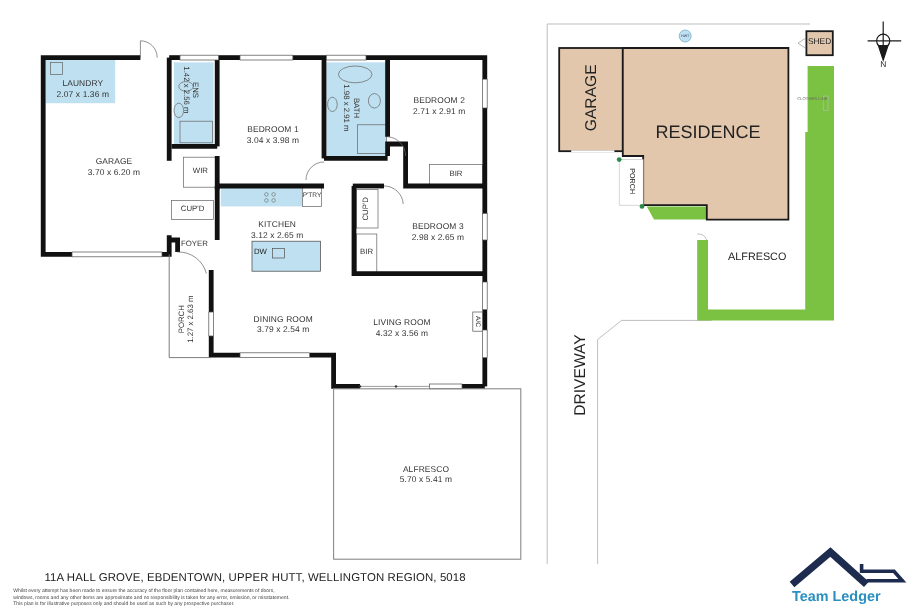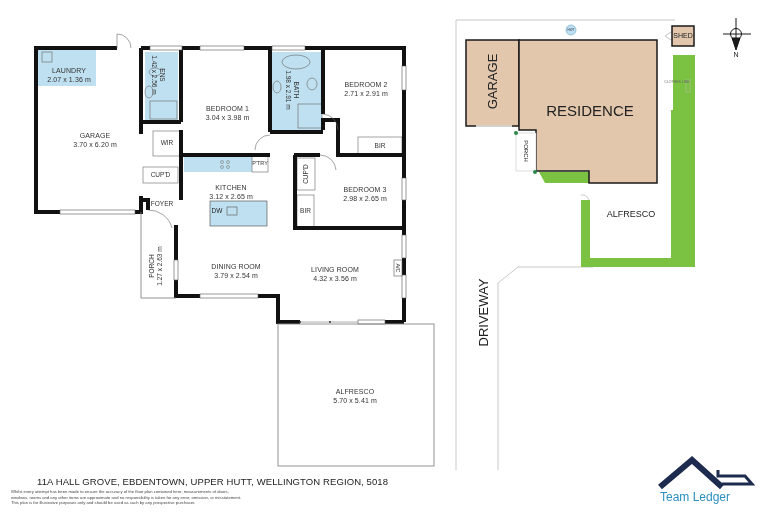--- a/index.html
+++ b/index.html
@@ -6,21 +6,21 @@
     body { width: 768px; height: 512px; position: relative; overflow: hidden; font-family: "Liberation Sans", sans-serif; }
     .fp-svg { position: absolute; left: 0; top: 0; }
     .room-label { position: absolute; text-align: center; color: #333; font-size: 7px; line-height: 9px; letter-spacing: 0.1px; }
     .room-label .name { display: block; }
     .room-label .dim { display: block; }
     .rot-label { position: absolute; color: #333; font-size: 6.5px; line-height: 8px; text-align: center; transform-origin: center center; white-space: nowrap; }
     .small-label { position: absolute; color: #333; font-size: 6.5px; text-align: center; }
     .site-label { position: absolute; color: #222; }
     .address { position: absolute; left: 11px; top: 476px; font-size: 9.5px; color: #222; letter-spacing: 0.1px; margin-left: 26px; }
     .disclaimer { position: absolute; left: 11px; top: 489px; font-size: 4.2px; line-height: 5.6px; color: #444; width: 320px; }
-    .logo-text { position: absolute; left: 660px; top: 490px; font-size: 12px; color: #2a8fc1; font-weight: normal; }
+    .logo-text { position: absolute; left: 660px; top: 490px; font-size: 12px; color: #2a8fc1; font-weight: bold; }
   </style>
 </head>
 <body>
 
 <svg class="fp-svg" width="768" height="512" viewBox="0 0 768 512">
 
   <rect x="38" y="48" width="58" height="38" fill="#bfe0f0"></rect>
   <rect x="145" y="52" width="33" height="68" fill="#bfe0f0"></rect>
   <rect x="272" y="52" width="50" height="78" fill="#bfe0f0"></rect>
   <rect x="184" y="156" width="68" height="16" fill="#bfe0f0"></rect>

